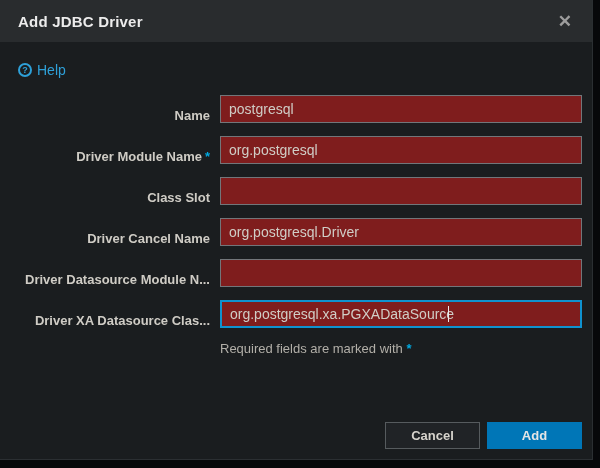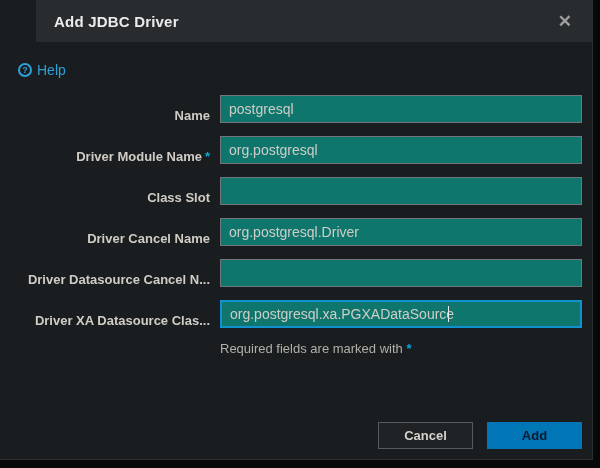--- a/index.html
+++ b/index.html
@@ -18,21 +18,20 @@
     border-right: 1px solid #2b2f32;
     border-bottom: 1px solid #2b2f32;
   }
   .header {
     height: 42px;
     background: #292c2e;
     display: flex;
     align-items: center;
     justify-content: space-between;
     padding: 0 18px;
-    margin-left: 36px;
   }
   .title {
     font-size: 15px;
     font-weight: bold;
     color: #ececec;
     letter-spacing: 0.2px;
   }
   .close-btn {
     background: none;
     border: none;
@@ -90,21 +89,21 @@
   .row label .req { margin-left: 3px; }
   .input-wrap {
     flex: 1;
     position: relative;
     display: flex;
   }
   .row input {
     flex: 1;
     width: 100%;
     height: 28px;
-    background: #0f766e;
+    background: #7f1d1d;
     border: 1px solid #72767a;
     color: #d0cdc6;
     font-family: "Liberation Sans", sans-serif;
     font-size: 14px;
     padding: 0 8px;
     outline: none;
   }
   .input-wrap.focused input {
     border: 2px solid #0f92cf;
   }
@@ -119,39 +118,39 @@
   .note {
     margin-left: 202px;
     font-size: 13px;
     color: #b2afa8;
   }
   .footer {
     position: absolute;
     right: 10px;
     bottom: 10px;
     display: flex;
-    gap: 14px;
+    gap: 7px;
   }
   .btn {
     min-width: 95px;
     height: 27px;
     font-family: "Liberation Sans", sans-serif;
     font-size: 13px;
     font-weight: bold;
     cursor: pointer;
   }
   .btn-cancel {
     background: #202326;
     border: 1px solid #565b5e;
     color: #d6d3cc;
   }
   .btn-add {
     background: #0076b7;
     border: 1px solid #0076b7;
-    color: #0f172a;
+    color: #e5e5e5;
   }
 </style>
 </head>
 <body>
 
 <div class="dialog">
 
   <div class="header">
     <span class="title">Add JDBC Driver</span>
     <button class="close-btn">✕</button>
@@ -188,21 +187,21 @@
       </div>
 
       <div class="row">
         <label><span>Driver Cancel Name</span></label>
         <div class="input-wrap">
           <input type="text" value="org.postgresql.Driver" style="">
         </div>
       </div>
 
       <div class="row">
-        <label><span>Driver Datasource Cancel N...</span></label>
+        <label><span>Driver Datasource Module N...</span></label>
         <div class="input-wrap">
           <input type="text" value="" style="">
         </div>
       </div>
 
       <div class="row">
         <label><span>Driver XA Datasource Clas...</span></label>
         <div class="input-wrap focused">
           <input type="text" value="org.postgresql.xa.PGXADataSource" style="">
           <span class="caret"></span>

